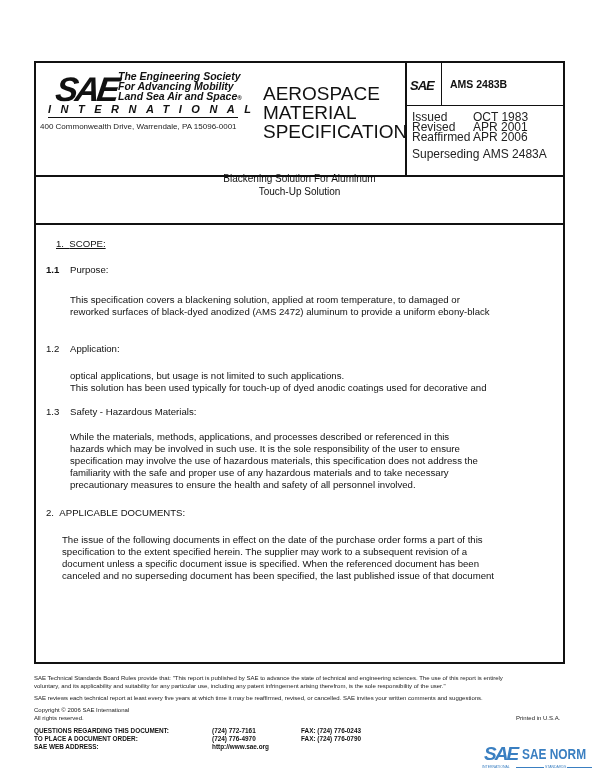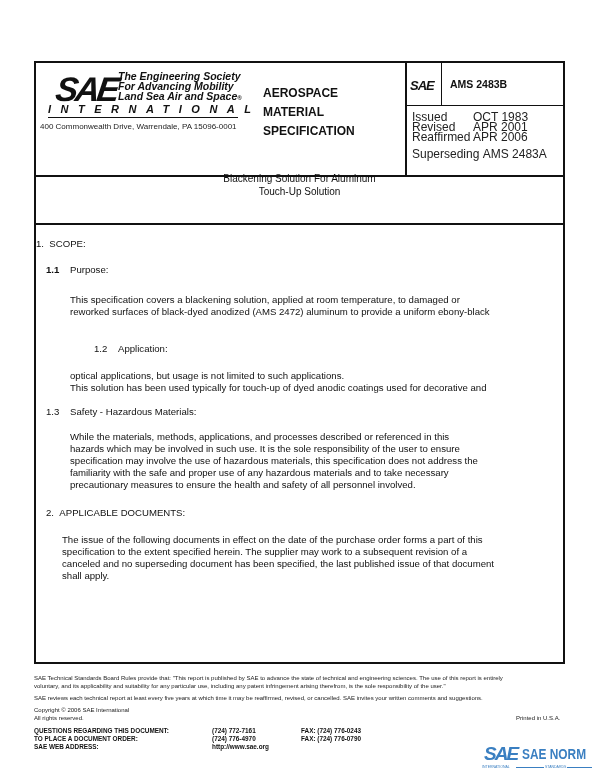--- a/index.html
+++ b/index.html
@@ -8,21 +8,21 @@
   .frame { position:absolute; left:34px; top:61px; width:531px; height:603px; border:2px solid #111; box-sizing:border-box; }
   .hline { position:absolute; height:2px; background:#111; }
   .vline { position:absolute; width:2px; background:#111; }
   .thin-h { position:absolute; height:1px; background:#111; }
   .thin-v { position:absolute; width:1px; background:#111; }
 
   .sae-big { font-family:"Liberation Sans", sans-serif; font-weight:900; font-style:italic; font-size:34px; letter-spacing:-3px; line-height:1; transform:skewX(-8deg); }
   .tagline { font-weight:700; font-style:italic; font-size:10.5px; line-height:10px; }
   .intl { font-weight:700; font-style:italic; font-size:11px; letter-spacing:9.5px; }
   .addr { font-size:8px; color:#222; }
-  .ams-title { font-weight:700; font-size:12px; line-height:19px; }
+  .ams-title { font-weight:400; font-size:19px; line-height:19px; }
   .meta { font-size:12px; line-height:10px; color:#222; }
   .title-block { font-size:10px; line-height:13px; text-align:center; width:531px; }
   .body { font-size:9.6px; line-height:12px; color:#111; }
   .sec { font-size:9.6px; }
   .para { width:470px; }
   .foot { font-size:6px; line-height:8px; color:#222; }
   .foot-b { font-size:6.4px; font-weight:700; line-height:8px; color:#111; }
   .norm { color:#3a7fc1; }
 </style>
 </head>
@@ -68,34 +68,34 @@
 </div>
 <div class="abs meta" style="left:412px; top:149px; white-space:nowrap;">
   <span>Superseding</span>&nbsp;<span>AMS 2483A</span>
 </div>
 
 <div class="abs title-block" style="left:34px; top:172px;">
   <div>Blackening Solution For Aluminum</div>
   <div>Touch-Up Solution</div>
 </div>
 
-<div class="abs body sec" style="left:36px; top:238px;">
+<div class="abs body sec" style="left:56px; top:238px;text-decoration:underline;">
   <span>1.</span>&nbsp;&nbsp;<span>SCOPE:</span>
 </div>
 
 <div class="abs body sec" style="left:46px; top:264px;">
   <span style="font-weight:700; display:inline-block; width:24px;">1.1</span><span>Purpose:</span>
 </div>
 <div class="abs body para" style="left:70px; top:294px;">
   <div>This specification covers a blackening solution, applied at room temperature, to damaged or</div>
   <div>reworked surfaces of black-dyed anodized (AMS 2472) aluminum to provide a uniform ebony-black</div>
 </div>
 
 <div class="abs body sec" style="left:46px; top:343px;">
-  <span style="display:inline-block; width:24px;margin-left:48px;">1.2</span><span>Application:</span>
+  <span style="display:inline-block; width:24px;">1.2</span><span>Application:</span>
 </div>
 <div class="abs body para" style="left:70px; top:370px;">
   <div>optical applications, but usage is not limited to such applications.</div>
   <div>This solution has been used typically for touch-up of dyed anodic coatings used for decorative and</div>
 </div>
 
 <div class="abs body sec" style="left:46px; top:406px;">
   <span style="display:inline-block; width:24px;">1.3</span><span>Safety - Hazardous Materials:</span>
 </div>
 <div class="abs body para" style="left:70px; top:431px;">
@@ -105,22 +105,22 @@
   <div>familiarity with the safe and proper use of any hazardous materials and to take necessary</div>
   <div>precautionary measures to ensure the health and safety of all personnel involved.</div>
 </div>
 
 <div class="abs body sec" style="left:46px; top:507px;">
   <span>2.</span>&nbsp;&nbsp;<span>APPLICABLE DOCUMENTS:</span>
 </div>
 <div class="abs body para" style="left:62px; top:534px; width:490px;">
   <div>The issue of the following documents in effect on the date of the purchase order forms a part of this</div>
   <div>specification to the extent specified herein.  The supplier may work to a subsequent revision of a</div>
+  <div>document unless a specific document issue is specified.  When the referenced document has been</div>
   <div>canceled and no superseding document has been specified, the last published issue of that document</div>
-  <div>shall apply.</div>
 </div>
 
 <div class="abs foot" style="left:34px; top:674px; width:540px; white-space:nowrap; overflow:hidden;">
   <div>SAE Technical Standards Board Rules provide that: "This report is published by SAE to advance the state of technical and engineering sciences.  The use of this report is entirely</div>
   <div>voluntary, and its applicability and suitability for any particular use, including any patent infringement arising therefrom, is the sole responsibility of the user."</div>
 </div>
 <div class="abs foot" style="left:34px; top:694px; width:540px; white-space:nowrap; overflow:hidden;">SAE reviews each technical report at least every five years at which time it may be reaffirmed, revised, or cancelled.  SAE invites your written comments and suggestions.</div>
 <div class="abs foot" style="left:34px; top:706px;">
   <div>Copyright © 2006 SAE International</div>
   <div>All rights reserved.</div>

